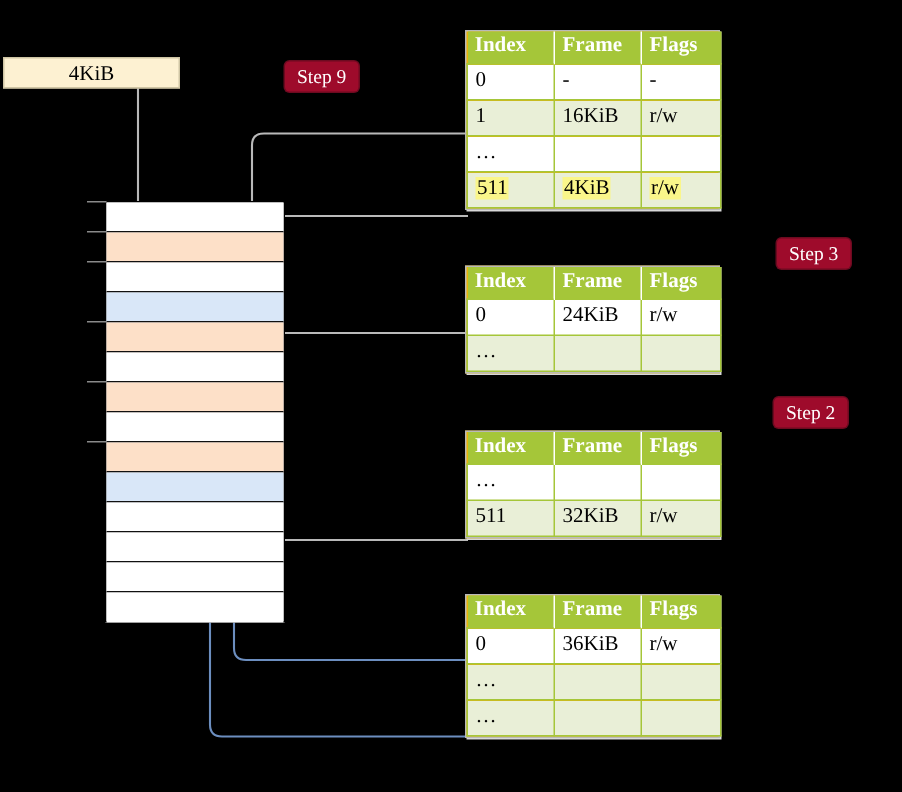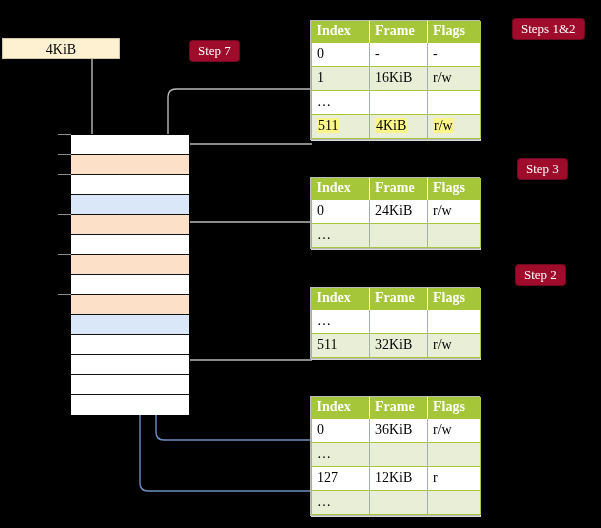--- a/index.html
+++ b/index.html
@@ -179,24 +179,21 @@
 
       <path d="M 312,491 L 148,491 Q 140,491 140,483 L 140,216" marker-end="url(#arrBlue)"></path>
     </g>
   </svg>
 
   <div class="kib-box">
     <span>4KiB</span>
   </div>
 
   <div class="badge badge-step0">
-    <span>Step 7</span>
-  </div>
-  <div class="badge badge-steps12">
-    <span>Steps 1&amp;2</span>
+    <span>Step 9</span>
   </div>
   <div class="badge badge-step3">
     <span>Step 3</span>
   </div>
   <div class="badge badge-step4">
     <span>Step 2</span>
   </div>
 
   <div id="memcol">
       <div class="memrow"></div>
@@ -338,25 +335,20 @@
           <tr>
             <td>0</td>
             <td>36KiB</td>
             <td>r/w</td>
           </tr>
           <tr class="alt">
             <td>…</td>
             <td></td>
             <td></td>
           </tr>
-          <tr>
-            <td>127</td>
-            <td>12KiB</td>
-            <td>r</td>
-          </tr>
           <tr class="alt">
             <td>…</td>
             <td></td>
             <td></td>
           </tr>
         </tbody>
     </table>
   </div>
 
 </div>

